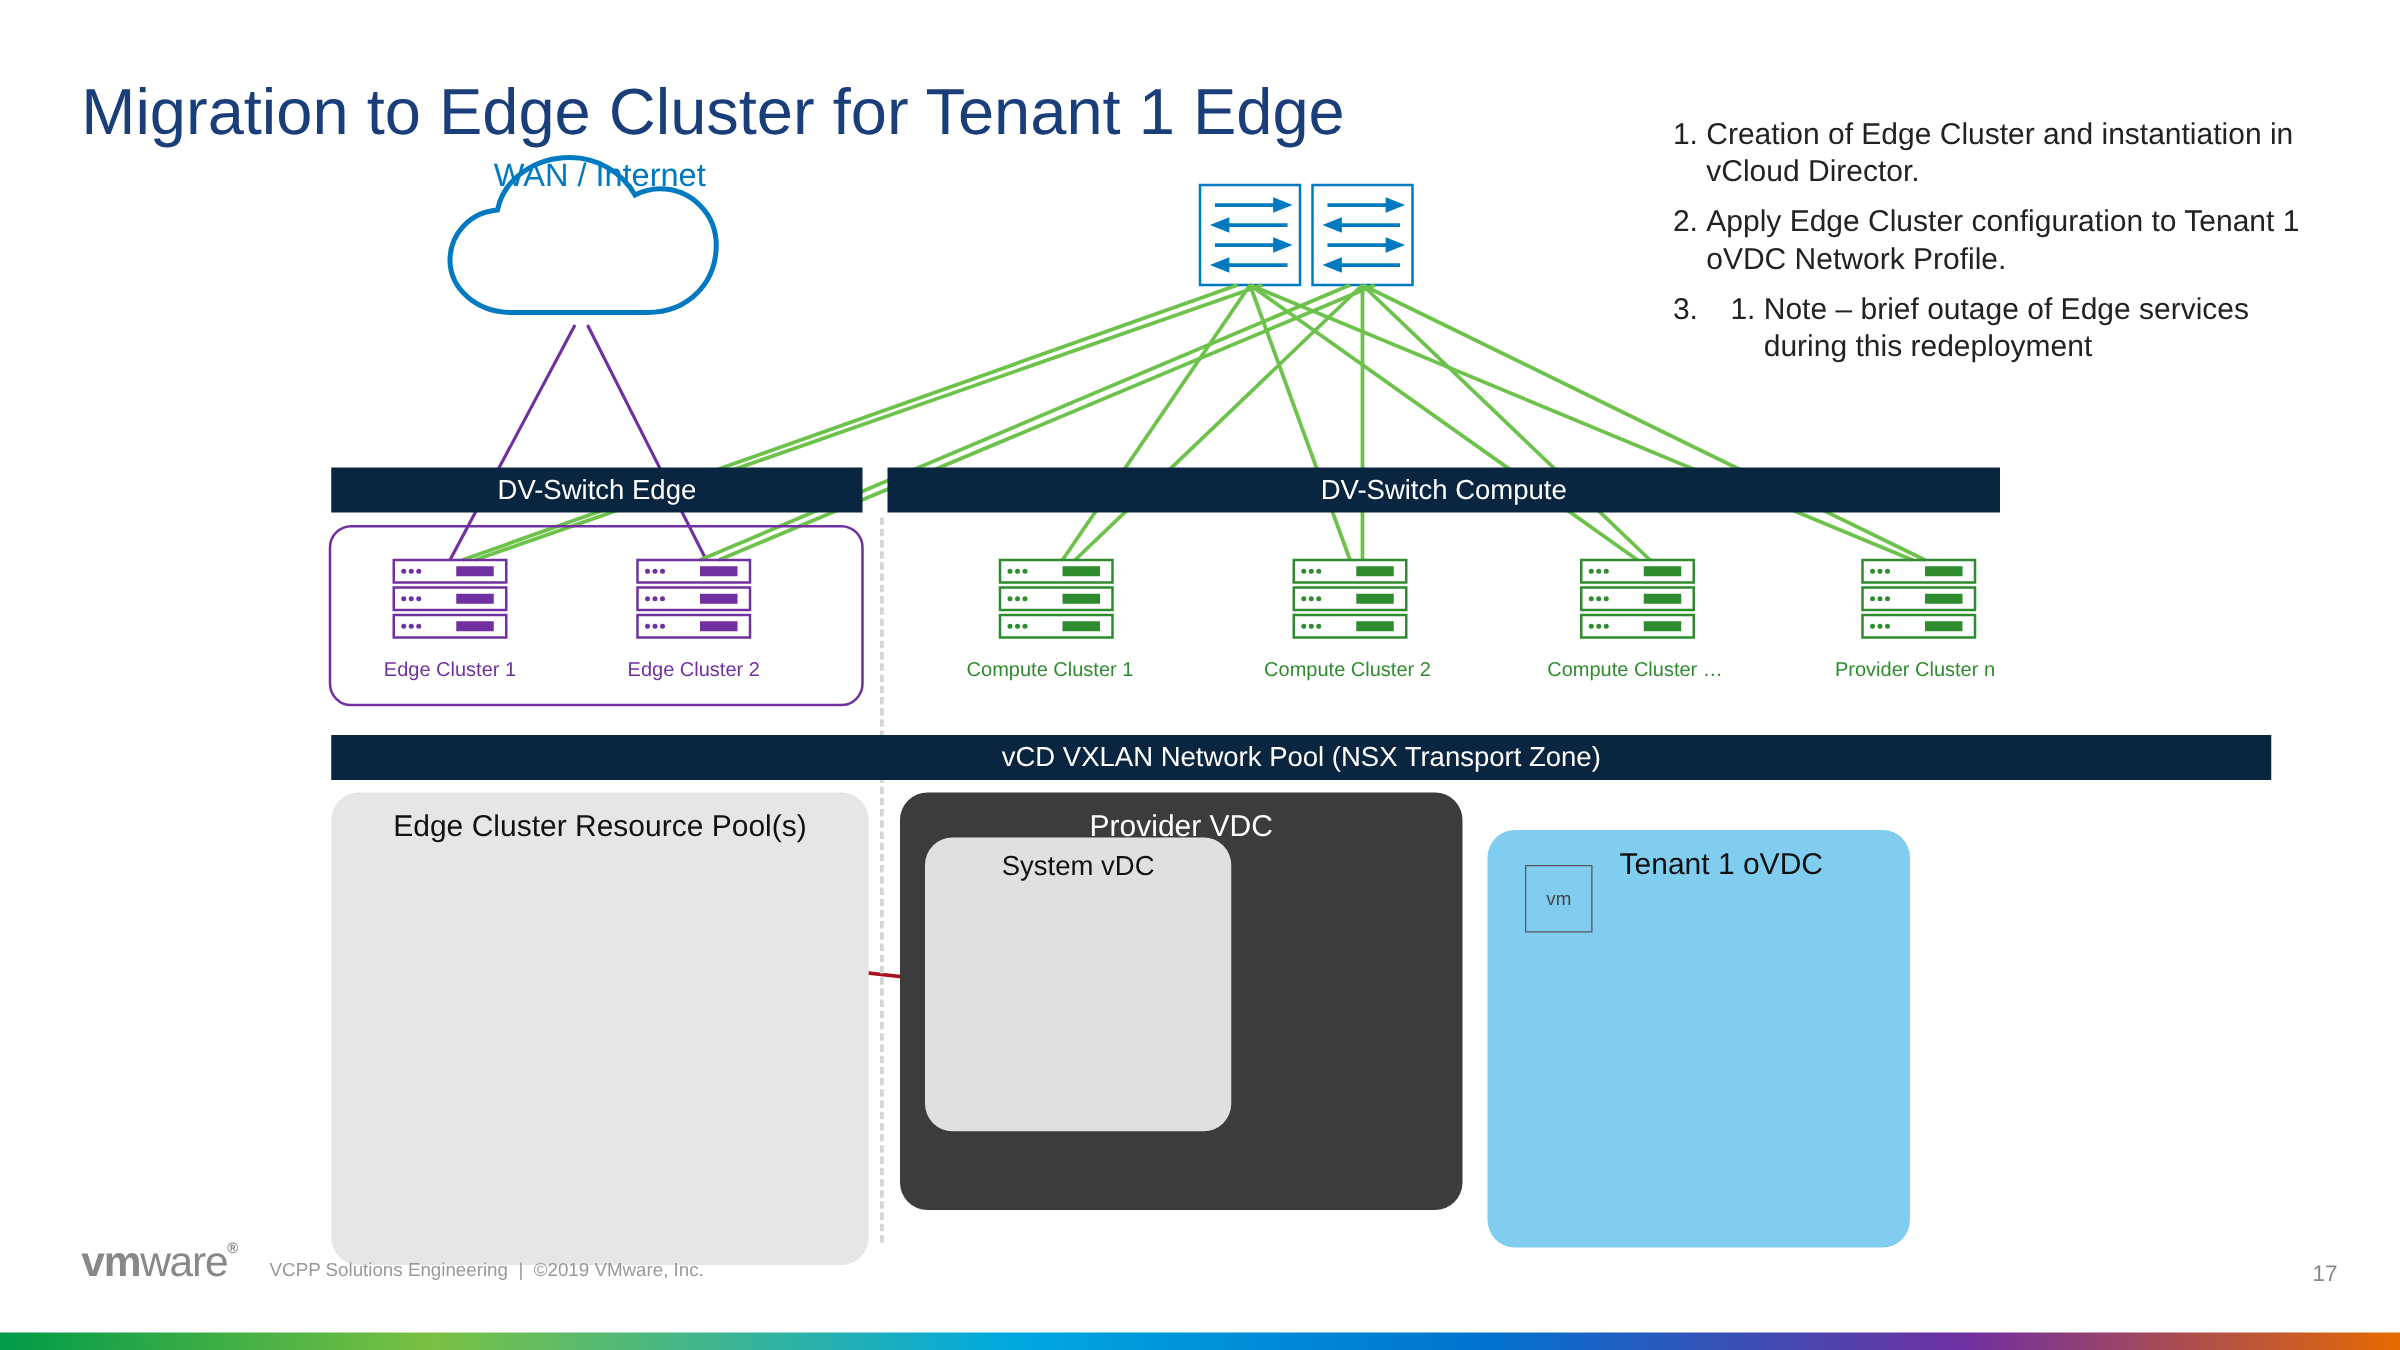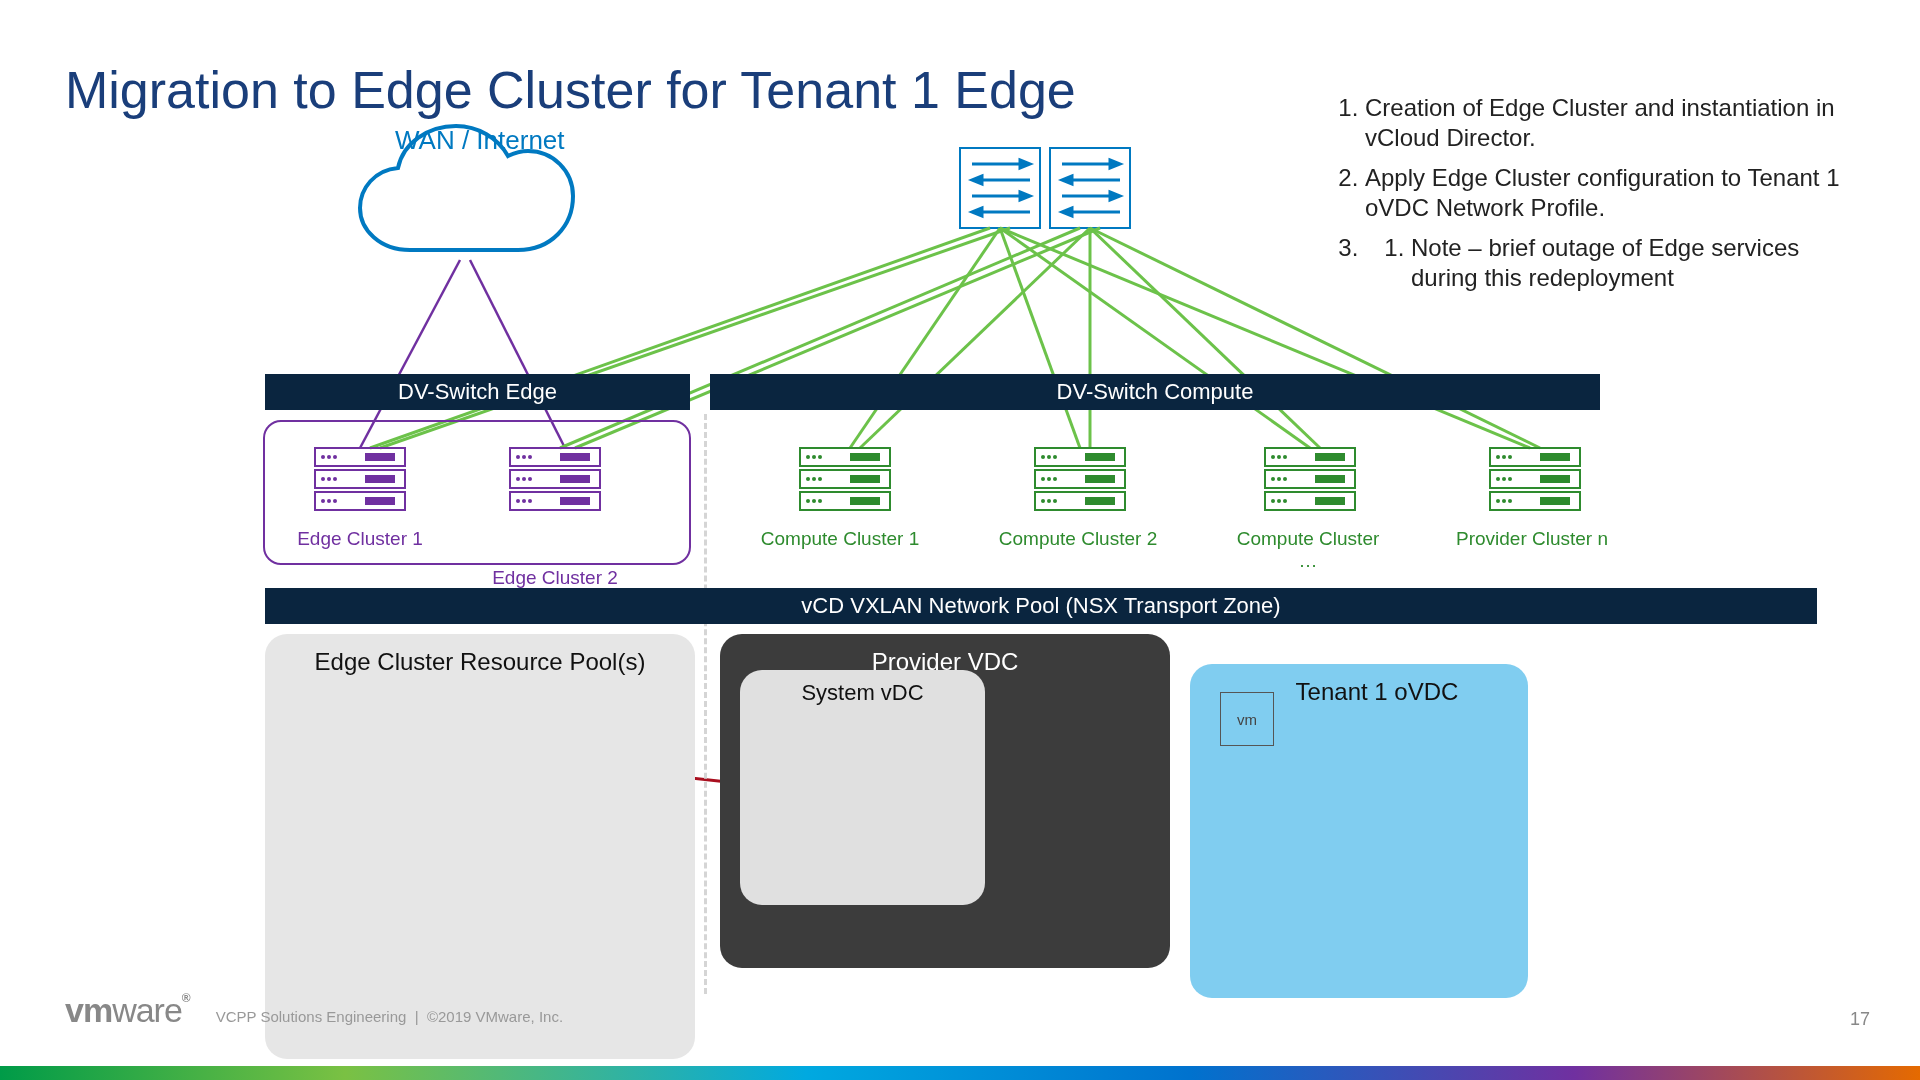--- a/index.html
+++ b/index.html
@@ -27,27 +27,27 @@
   .bar-compute { left: 710px; top: 374px; width: 890px; }
   .bar-pool    { left: 265px; top: 588px; width: 1552px; }
 
   
   .sep { position: absolute; left: 704px; top: 414px; width: 0; height: 580px; border-left: 3px dashed #d5d5d5; }
 
   
   .edge-group { position: absolute; left: 263px; top: 420px; width: 428px; height: 145px; border: 2px solid #7030a0; border-radius: 18px; }
 
   
-  .clabel { position: absolute; font-size: 19px; text-align: center; width: 160px; }
+  .clabel { position: absolute; font-size: 16px; text-align: center; width: 160px; }
   .purple { color: #7030a0; }
   .green  { color: #2e8b2e; }
 
   
   .box { position: absolute; border-radius: 22px; }
-  .box-rp     { left: 265px;  top: 634px; width: 430px; height: 425px; background: #e6e6e6; }
+  .box-rp     { left: 265px;  top: 634px; width: 430px; height: 378px; background: #e6e6e6; }
   .box-pvdc   { left: 720px;  top: 634px; width: 450px; height: 334px; background: #3c3c3c; }
   .box-sysvdc { left: 740px;  top: 670px; width: 245px; height: 235px; background: #e0e0e0; border-radius: 22px; }
   .box-tenant { left: 1190px; top: 664px; width: 338px; height: 334px; background: #80cdf0; padding-left: 36px; }
   .box-label  { font-size: 24px; color: #111; text-align: center; padding-top: 14px; font-weight: 400; }
   .box-pvdc .box-label { color: #fff; }
   .box-sysvdc .box-label { font-size: 22px; padding-top: 10px; }
   .box-rp .box-label { padding-left: 10px; padding-right: 10px; }
 
   
   .vm { position: absolute; left: 1220px; top: 692px; width: 54px; height: 54px; border: 1.5px solid #555; font-size: 15px; color: #444; display: flex; align-items: center; justify-content: center; background: #80cdf0; }
@@ -211,21 +211,21 @@
 
   <div class="sep"></div>
 
   <div class="bar bar-edge">DV-Switch Edge</div>
   <div class="bar bar-compute">DV-Switch Compute</div>
   <div class="bar bar-pool">vCD VXLAN Network Pool (NSX Transport Zone)</div>
 
   <div class="edge-group"></div>
 
   <div class="clabel purple" style="left:280px; top:528px;">Edge Cluster 1</div>
-  <div class="clabel purple" style="left:475px; top:528px;margin-top:39px;">Edge Cluster 2</div>
+  <div class="clabel purple" style="left:475px; top:528px;">Edge Cluster 2</div>
   <div class="clabel green" style="left:760px; top:528px;">Compute Cluster 1</div>
   <div class="clabel green" style="left:998px; top:528px;">Compute Cluster 2</div>
   <div class="clabel green" style="left:1228px; top:528px;">Compute Cluster …</div>
   <div class="clabel green" style="left:1452px; top:528px;">Provider Cluster n</div>
 
   <div class="box box-rp">
     <div class="box-label">Edge Cluster Resource Pool(s)</div>
   </div>
   <div class="box box-pvdc">
     <div class="box-label">Provider VDC</div>

